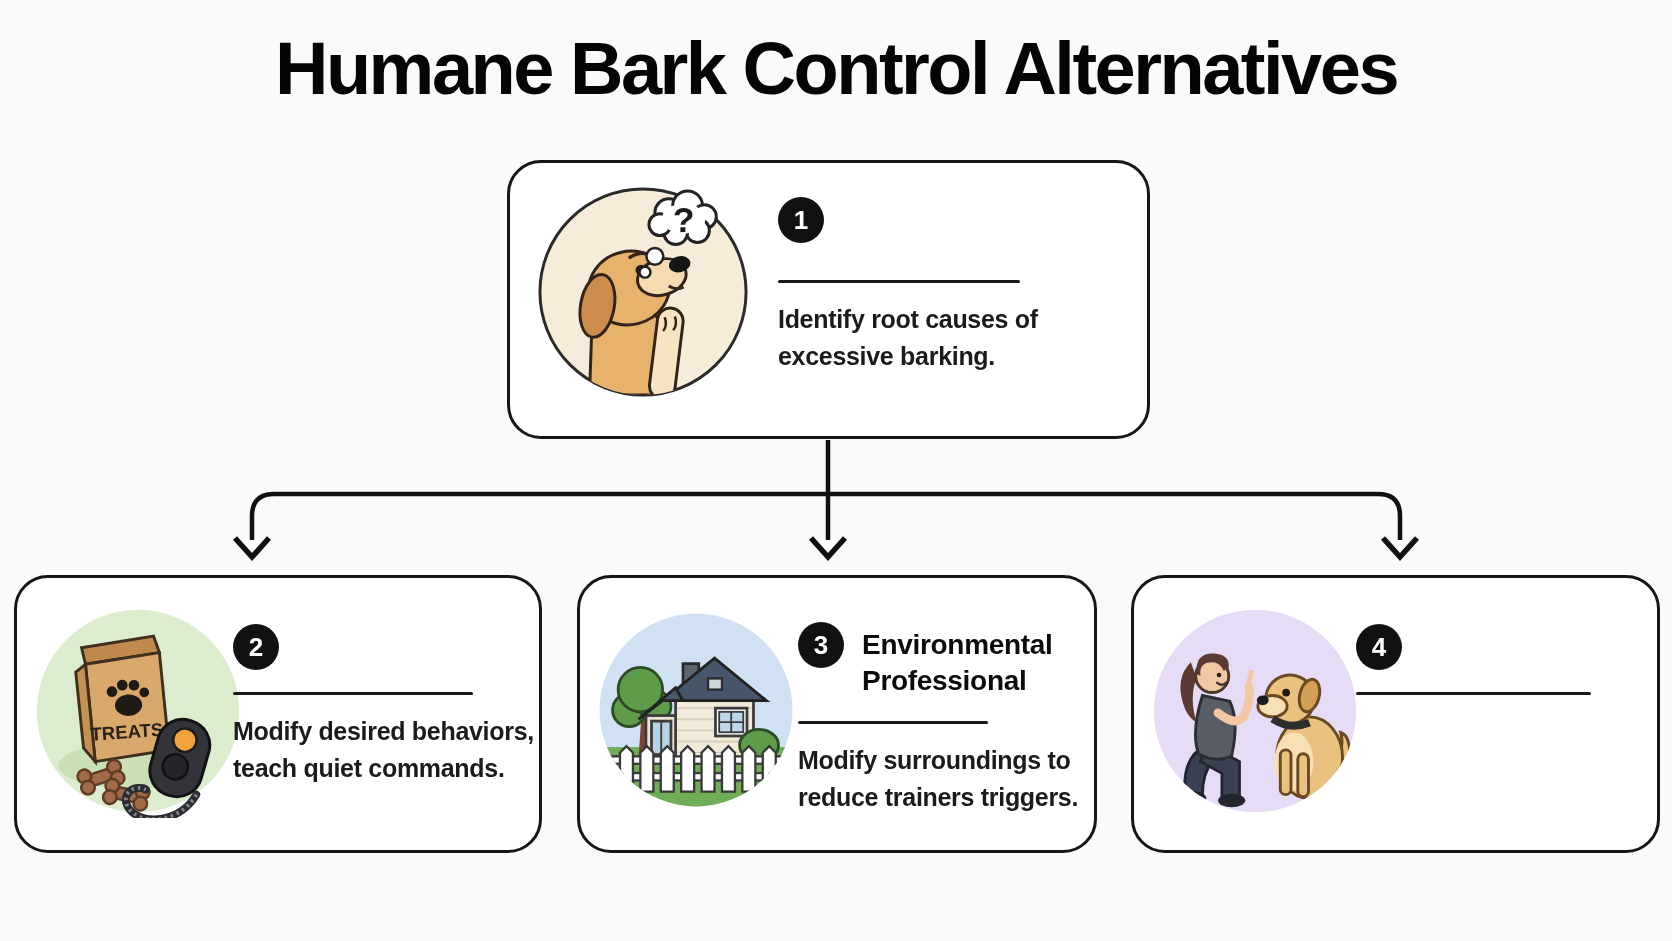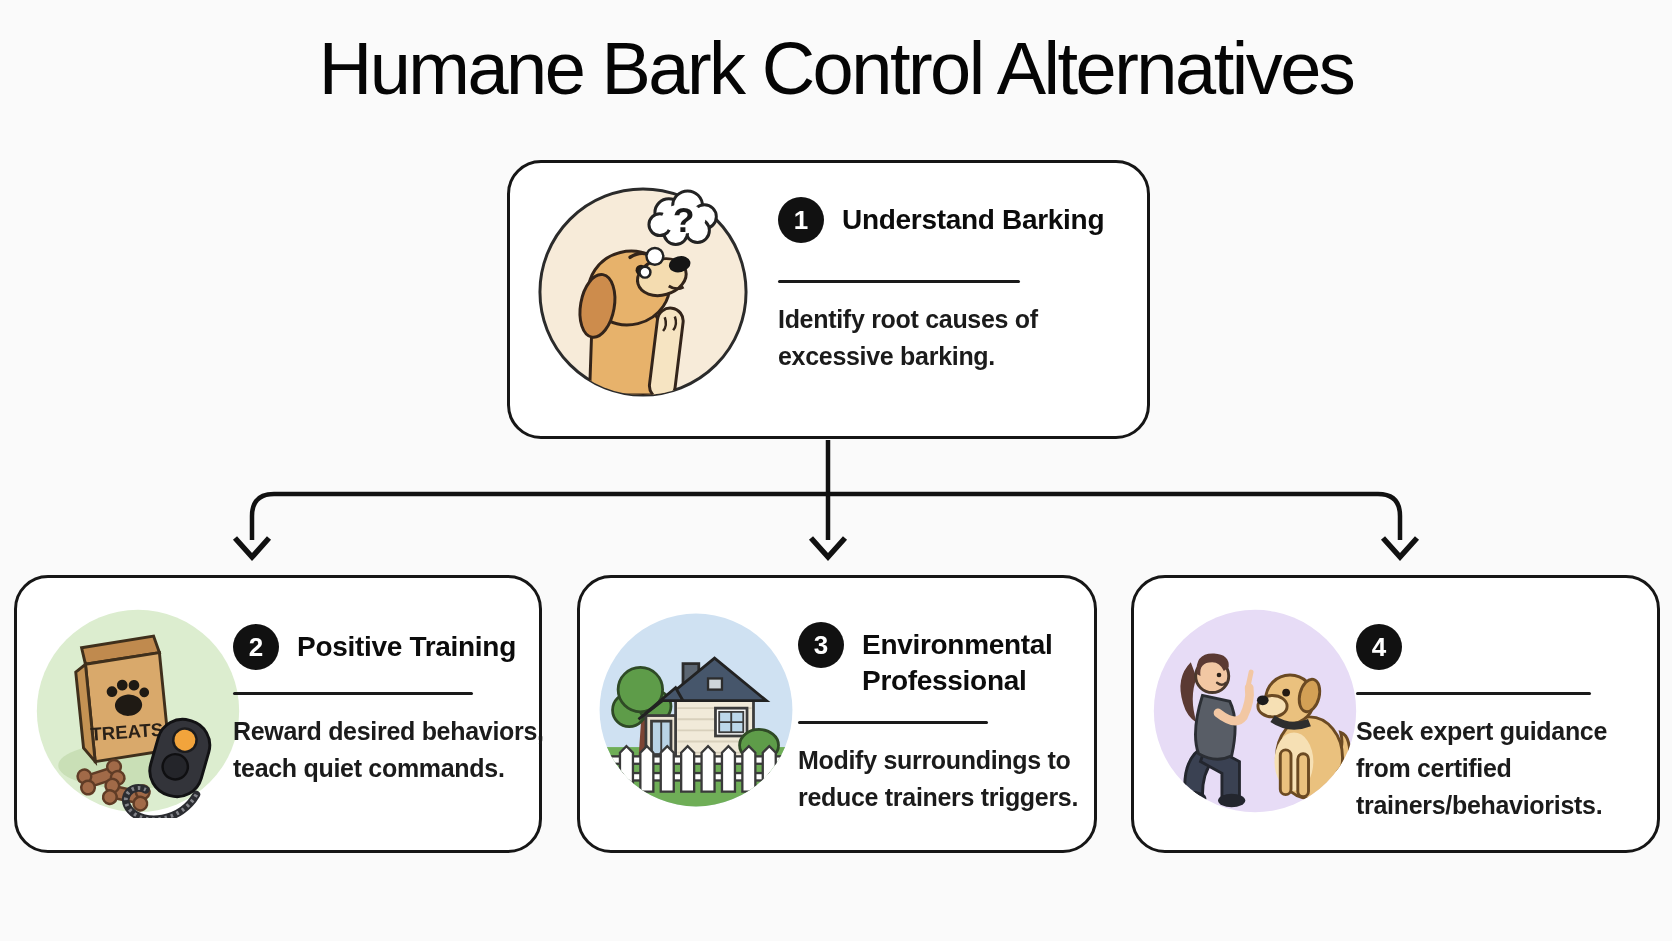--- a/index.html
+++ b/index.html
@@ -3,21 +3,21 @@
 <meta charset="utf-8">
 <style>
   html,body{margin:0;padding:0;background:#e8e8e8;}
   .stage{
     position:relative;width:1672px;height:941px;margin:0 auto;
     background:#fafafa;overflow:hidden;
     font-family:"Liberation Sans",sans-serif;color:#141414;
   }
   .title{
     position:absolute;left:0;top:26px;width:1672px;
-    text-align:center;font-size:74px;font-weight:normal;
+    text-align:center;font-size:74px;font-weight:bold;
     letter-spacing:-2.5px;color:#050505;white-space:nowrap;
   }
   .card{
     position:absolute;background:#ffffff;border:3px solid #161616;
     border-radius:34px;box-sizing:border-box;
   }
   .card-top{left:507px;top:160px;width:643px;height:279px;}
   .card-a{left:14px;top:575px;width:528px;height:278px;}
   .card-b{left:577px;top:575px;width:520px;height:278px;}
   .card-c{left:1131px;top:575px;width:529px;height:278px;}
@@ -107,21 +107,20 @@
             <circle cx="127" cy="42" r="11"></circle>
           </g>
           <ellipse cx="151" cy="36" rx="22" ry="15" fill="#ffffff"></ellipse>
           <text x="151" y="49" text-anchor="middle" font-size="36" font-weight="bold" fill="#1a1a1a" font-family="Liberation Sans, sans-serif">?</text>
         </g>
       </svg>
     </div>
     <div class="content">
       <div class="head-row">
         <div class="badge">1</div>
-        <h2 class="heading">Understand Barking</h2>
       </div>
       <div class="divider"></div>
       <p class="desc">Identify root causes of excessive barking.</p>
     </div>
   </div>
 
   <div class="card card-a">
     <div class="illus">
       <svg viewBox="0 0 220 220">
         <circle cx="110" cy="110" r="104" fill="#dcedcf"></circle>
@@ -162,24 +161,23 @@
             <rect x="126" y="118" width="54" height="80" rx="26" fill="#33343a" stroke="#121214" stroke-width="3"></rect>
             <circle cx="153" cy="139" r="12" fill="#f2a43c" stroke="#1c1c1e" stroke-width="2.5"></circle>
             <circle cx="151" cy="168" r="13" fill="#24252a" stroke="#0f0f11" stroke-width="2.5"></circle>
           </g>
         </g>
       </svg>
     </div>
     <div class="content">
       <div class="head-row">
         <div class="badge">2</div>
-        <h2 class="heading">Positive Training</h2>
-      </div>
-      <div class="divider"></div>
-      <p class="desc">Reward desired behaviors, teach quiet commands.</p>
+      </div>
+      <div class="divider"></div>
+      <p class="desc">Modify desired behaviors, teach quiet commands.</p>
     </div>
   </div>
 
   <div class="card card-b">
     <div class="illus">
       <svg viewBox="0 0 220 220">
         <defs>
             <clipPath id="clip3">
               <circle cx="110" cy="110" r="104"></circle>
             </clipPath>
@@ -282,17 +280,16 @@
             <path d="M128,118 q18,12 38,4" stroke="#2e2e2e" stroke-width="8" fill="none"></path>
           </g>
         </g>
       </svg>
     </div>
     <div class="content">
       <div class="head-row">
         <div class="badge">4</div>
       </div>
       <div class="divider"></div>
-      <p class="desc">Seek expert guidance from certified trainers/behaviorists.</p>
     </div>
   </div>
 
 </div>
 
 </body></html>

